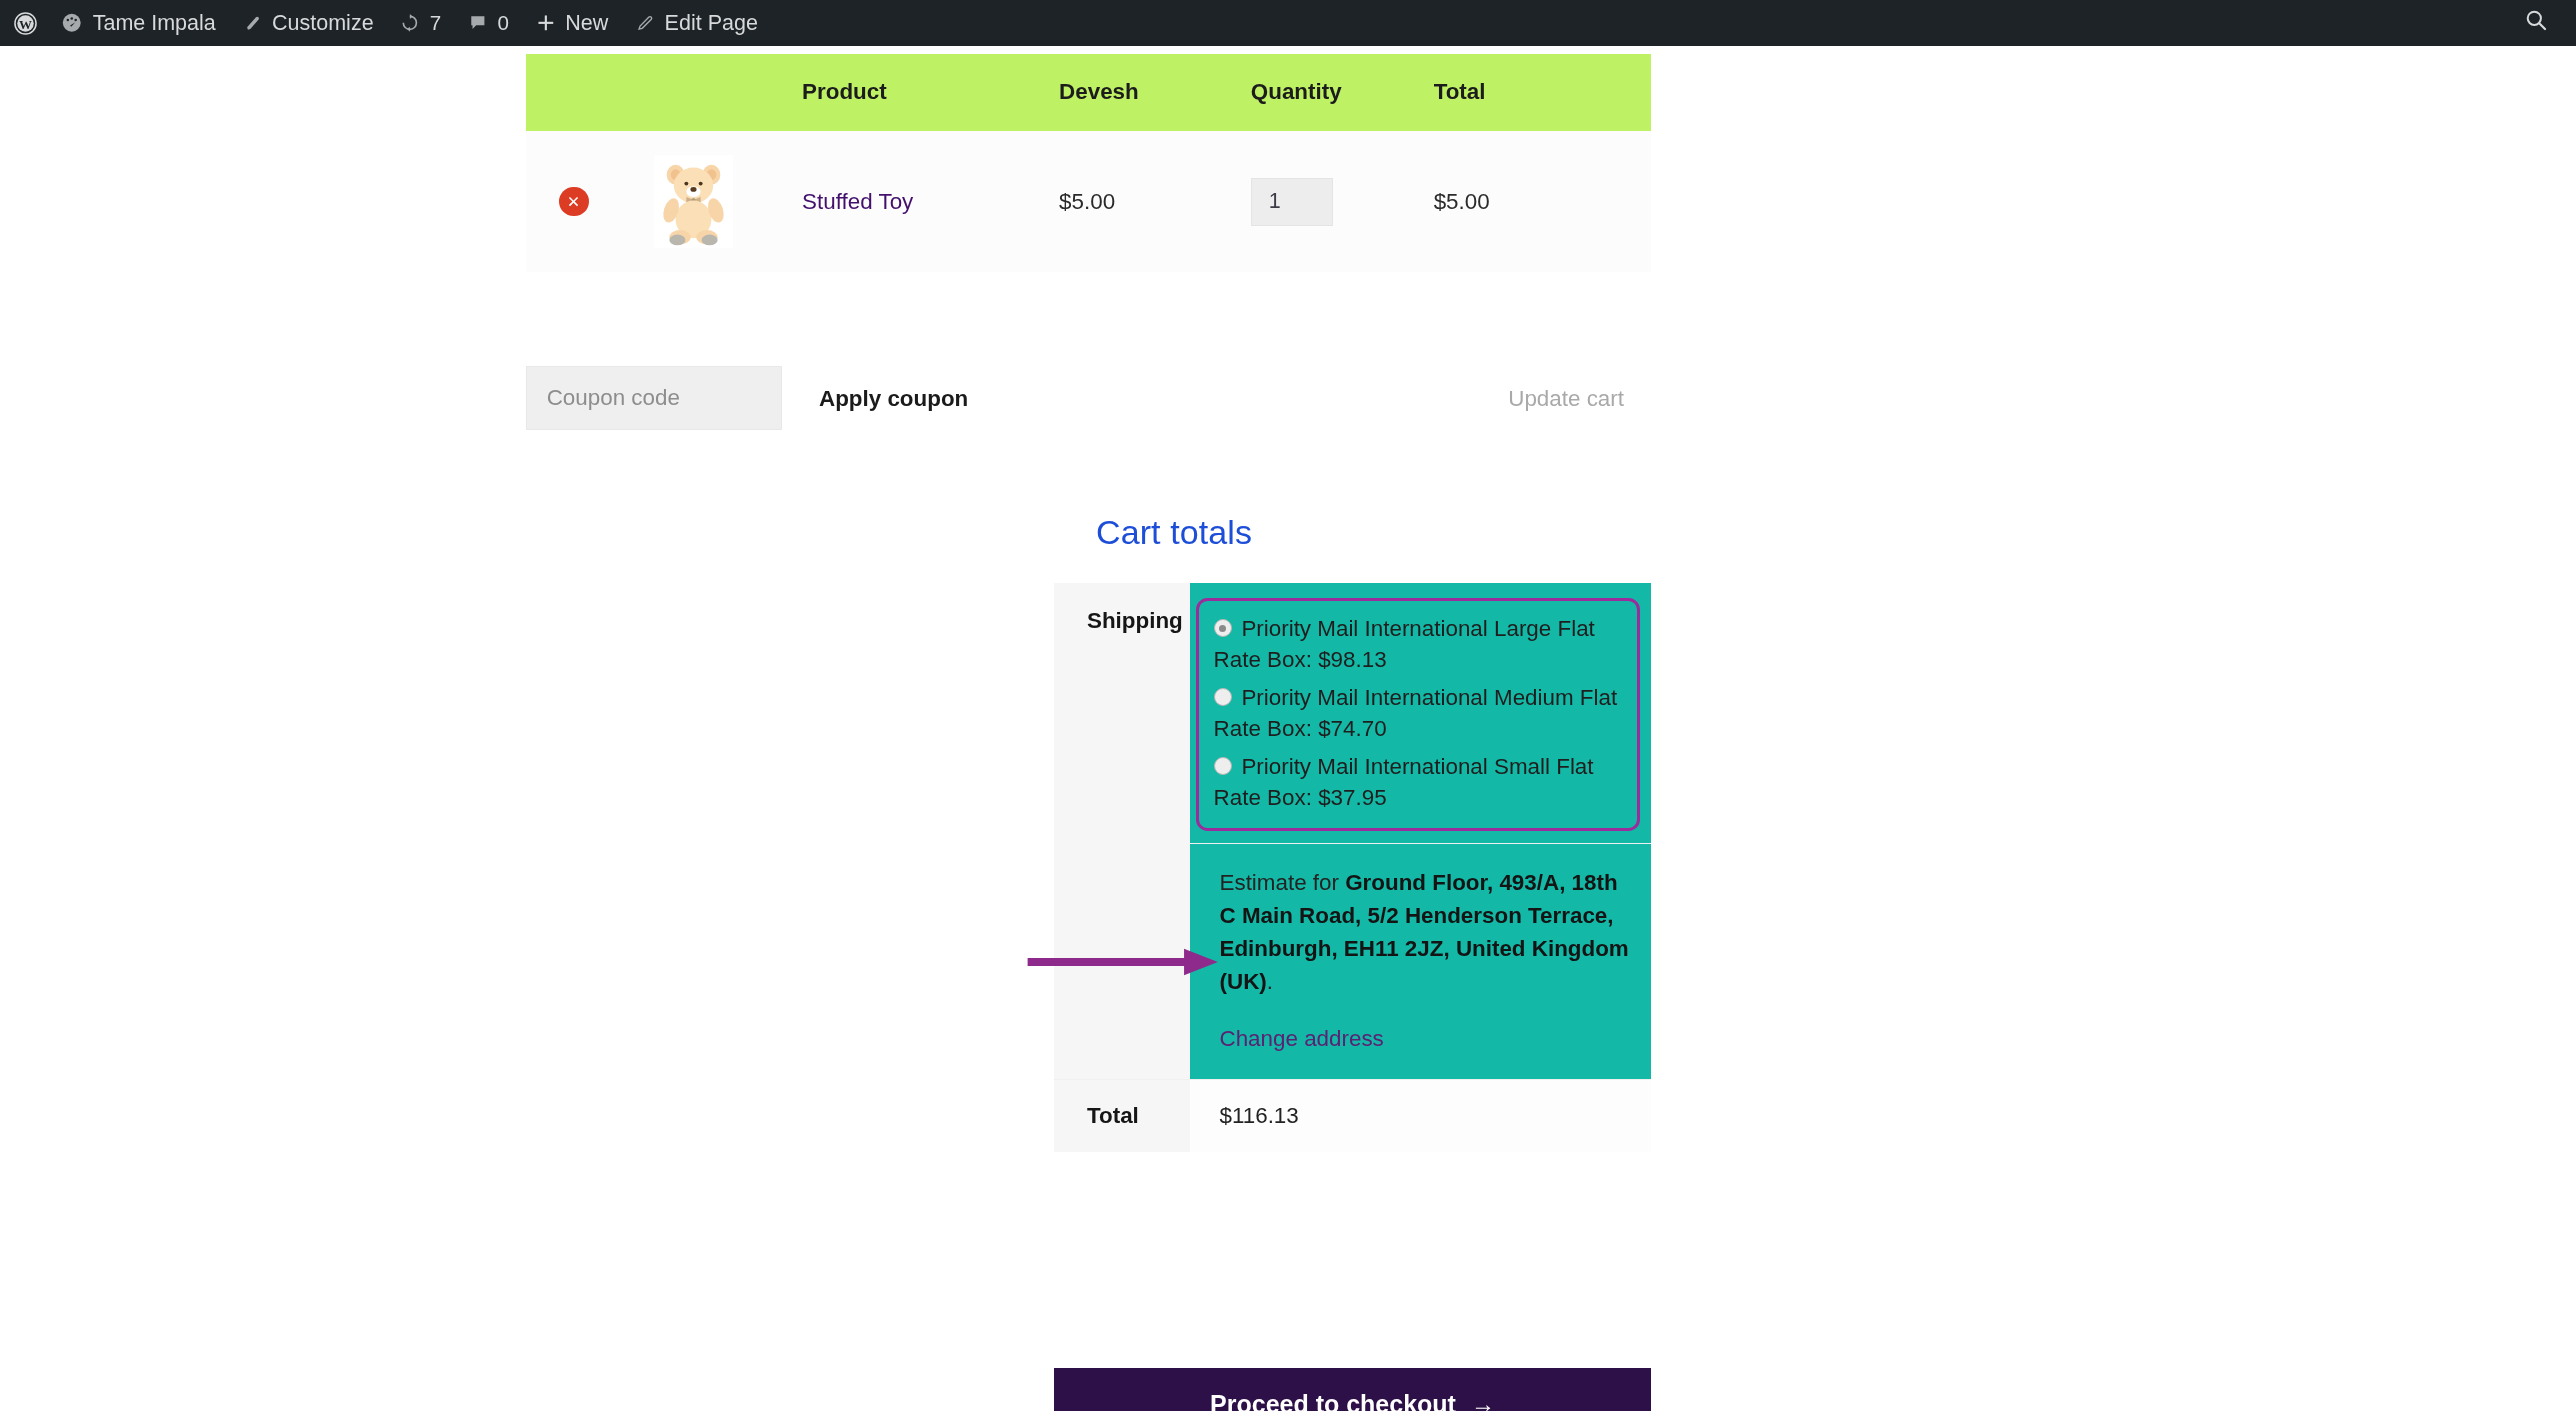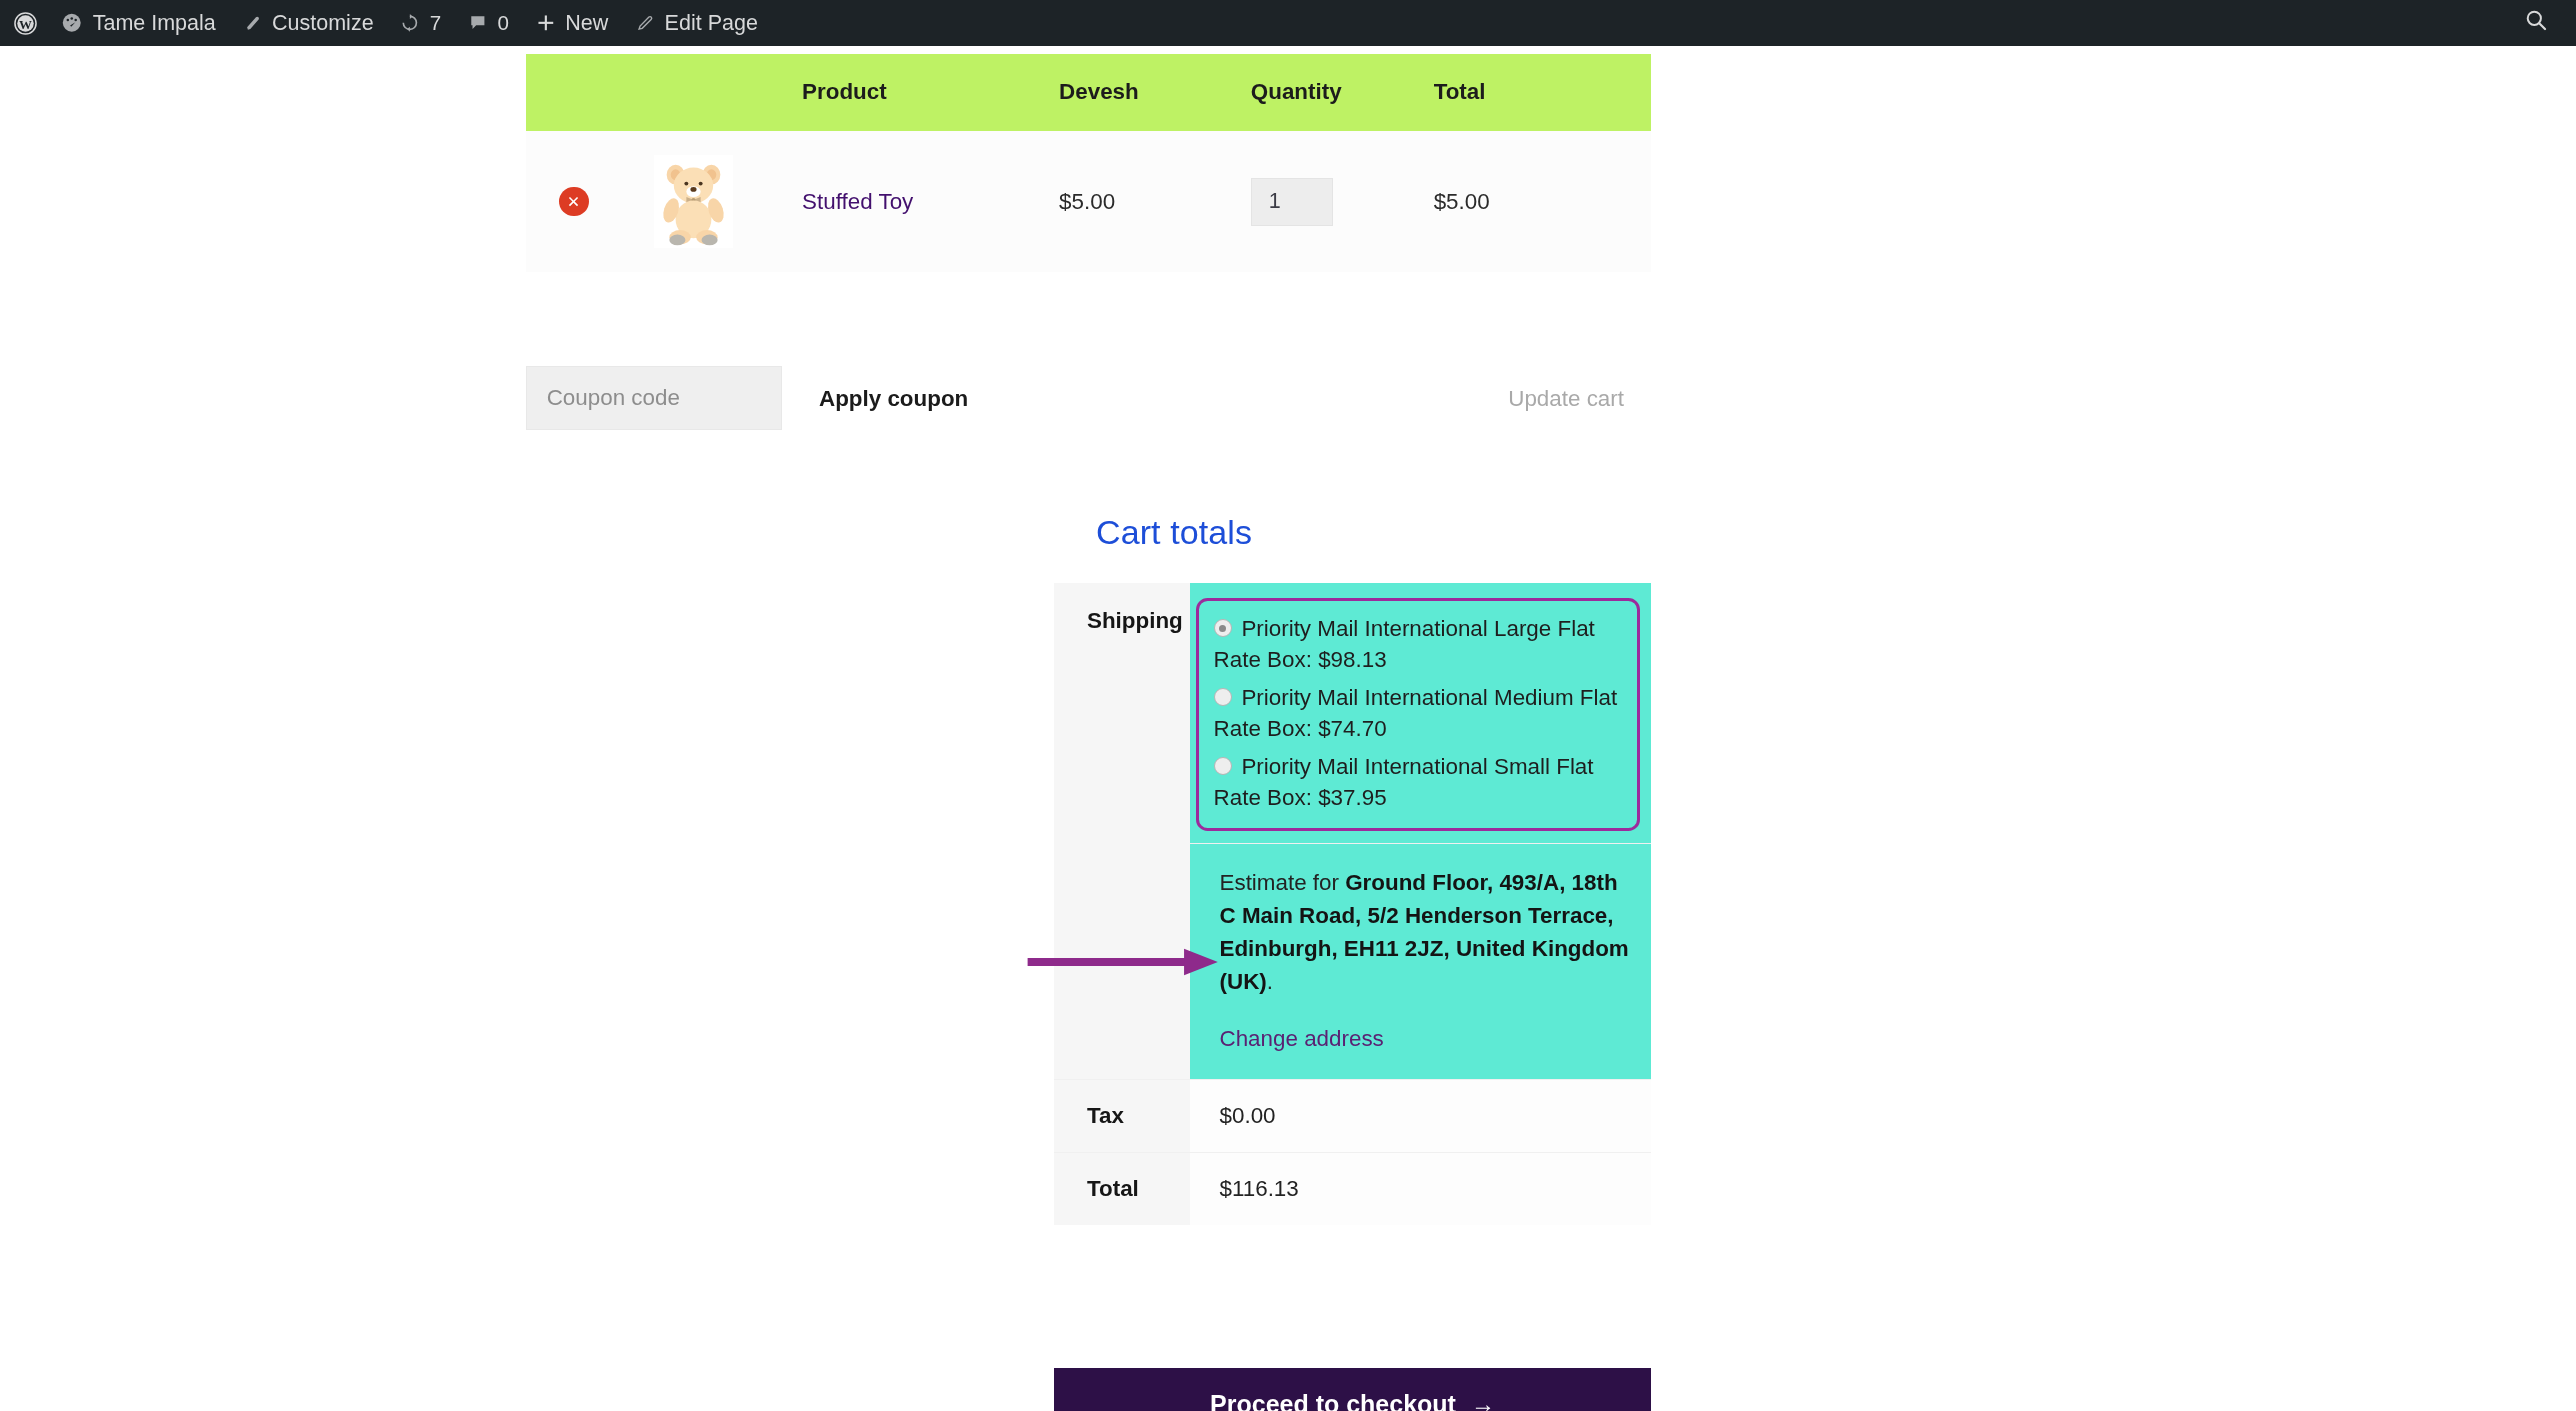--- a/index.html
+++ b/index.html
@@ -151,21 +151,21 @@
     background: #fdfdfd;
     vertical-align: top;
     padding: 23px 18px 23px 29.5px;
     color: #232323;
     border-top: 0.9px solid #f0f0f0;
   }
   .totals-table tr:first-child th,
   .totals-table tr:first-child td { border-top: none; }
 
   .row-shipping th { padding-top: 25px; }
-  .row-shipping td { padding: 0; position: relative; background:#5eead4; }
+  .row-shipping td { padding: 0; position: relative; background:#14b8a6; }
 
   
   .ship-box {
     margin: 15px 10.7px 12.5px 6.3px;
     border: 3.6px solid #9c2b9c;
     border-radius: 11.6px;
     padding: 11.6px 14.3px 13.4px 14.3px;
   }
   .ship-opt {
     display: block;
@@ -418,24 +418,20 @@
         </div>
 
         <div class="estimate-wrap">
           <div class="estimate-text"><span>Estimate for </span><b>Ground Floor, 493/A, 18th C Main Road, 5/2 Henderson Terrace, Edinburgh, EH11 2JZ, United Kingdom (UK)</b><span>.</span></div>
           <a class="change-address">Change address</a>
         </div>
 
       </td>
     </tr>
     <tr>
-      <th>Tax</th>
-      <td>$0.00</td>
-    </tr>
-    <tr>
       <th>Total</th>
       <td>$116.13</td>
     </tr>
   </tbody>
     </table>
 
   <div class="arrow">
     <svg width="195" height="32" viewBox="0 0 218 36">
       <line x1="0" y1="18" x2="178" y2="18" stroke="#8e2a8b" stroke-width="9"></line>
       <path d="M176 3 L214 18 L176 33 Z" fill="#8e2a8b"></path>

